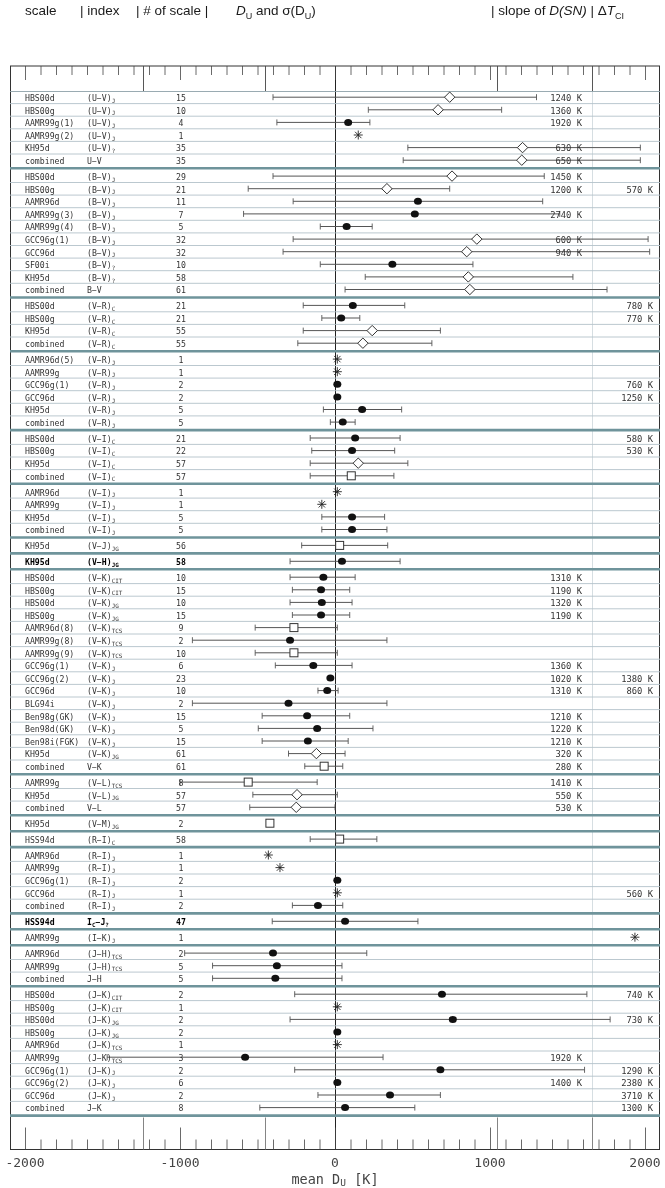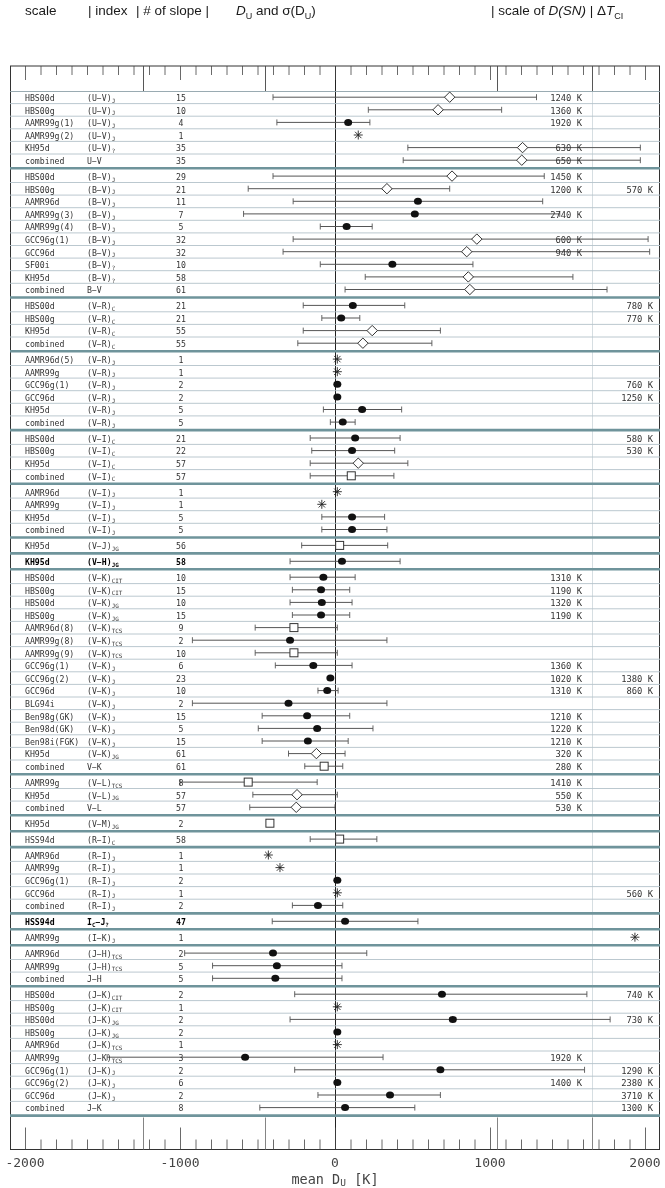--- a/index.html
+++ b/index.html
@@ -9,24 +9,24 @@
   .hdr i{font-style:italic;}
   .hdr sub{font-size:9px;}
   #chart{position:absolute;left:0;top:0;}
   text{font-family:"DejaVu Sans Mono",monospace;}
 </style>
 </head>
 <body>
 <div id="app">
 
   <div class="hdr" style="left:25px">scale</div>
-  <div class="hdr" style="left:88px">| index</div>
-  <div class="hdr" style="left:136px">| # of slope |</div>
+  <div class="hdr" style="left:80px">| index</div>
+  <div class="hdr" style="left:136px">| # of scale |</div>
   <div class="hdr" style="left:236px"><i>D</i><sub>U</sub><span> and σ(D</span><sub>U</sub><span>)</span></div>
-  <div class="hdr" style="left:491px"><span>| scale of </span><i>D(SN)</i><span> | Δ</span><i>T</i><sub>CI</sub></div>
+  <div class="hdr" style="left:491px"><span>| slope of </span><i>D(SN)</i><span> | Δ</span><i>T</i><sub>CI</sub></div>
 
   <svg id="chart" width="665" height="1188" viewBox="0 0 665 1188">
       <g>
         <line x1="10" y1="66" x2="660" y2="66" stroke="#333333" stroke-width="1"></line>
         <line x1="10" y1="1149.5" x2="660" y2="1149.5" stroke="#333333" stroke-width="1"></line>
         <line x1="10.5" y1="66" x2="10.5" y2="1149.5" stroke="#333333" stroke-width="1"></line>
         <line x1="659.5" y1="66" x2="659.5" y2="1149.5" stroke="#333333" stroke-width="1"></line>
         <line x1="592.5" y1="91" x2="592.5" y2="1117.5" stroke="#ccd6db" stroke-width="0.8"></line>
         <line x1="335.5" y1="66" x2="335.5" y2="1149.5" stroke="#222" stroke-width="1"></line>
         <line x1="25.5" y1="66" x2="25.5" y2="80" stroke="#444" stroke-width="0.8"></line>

